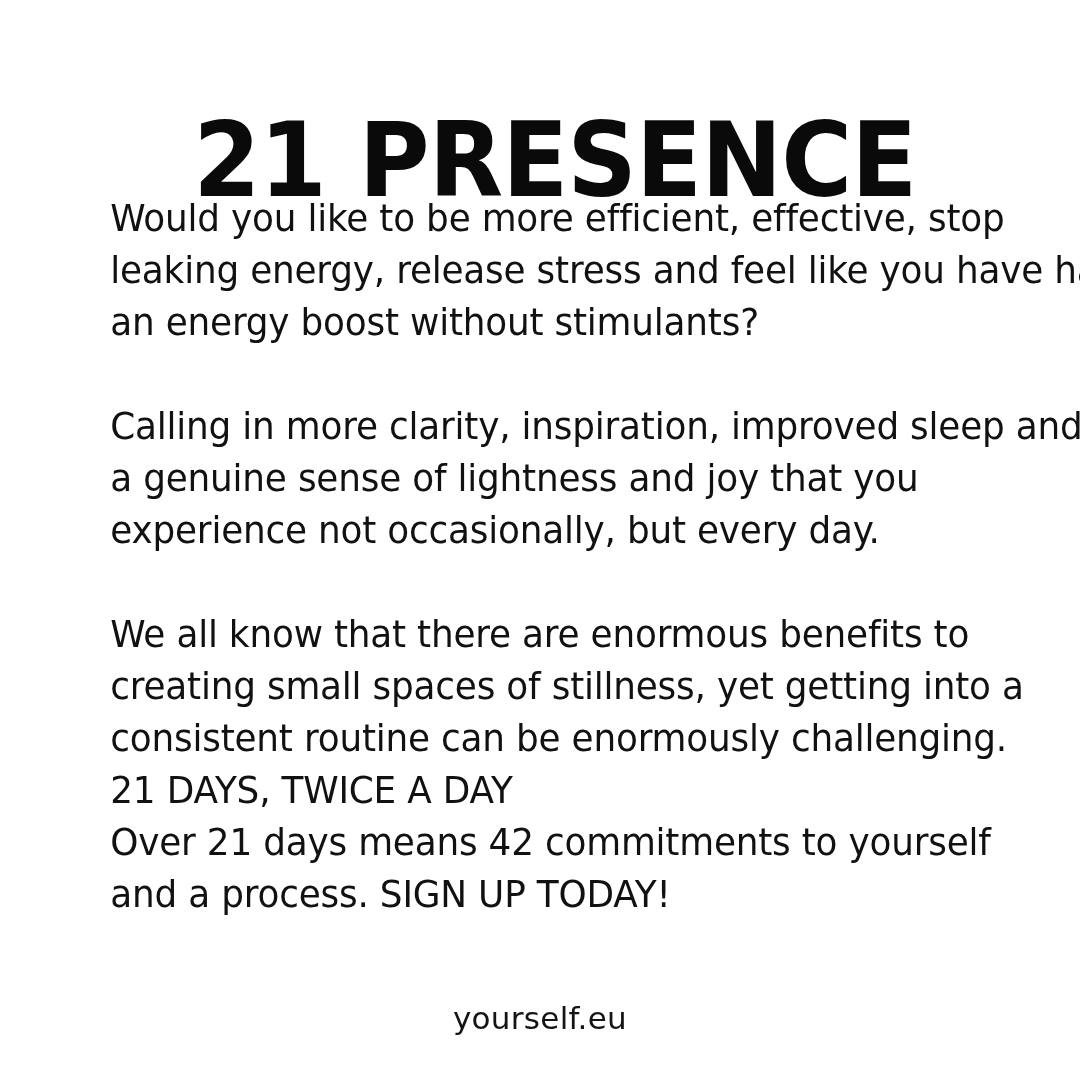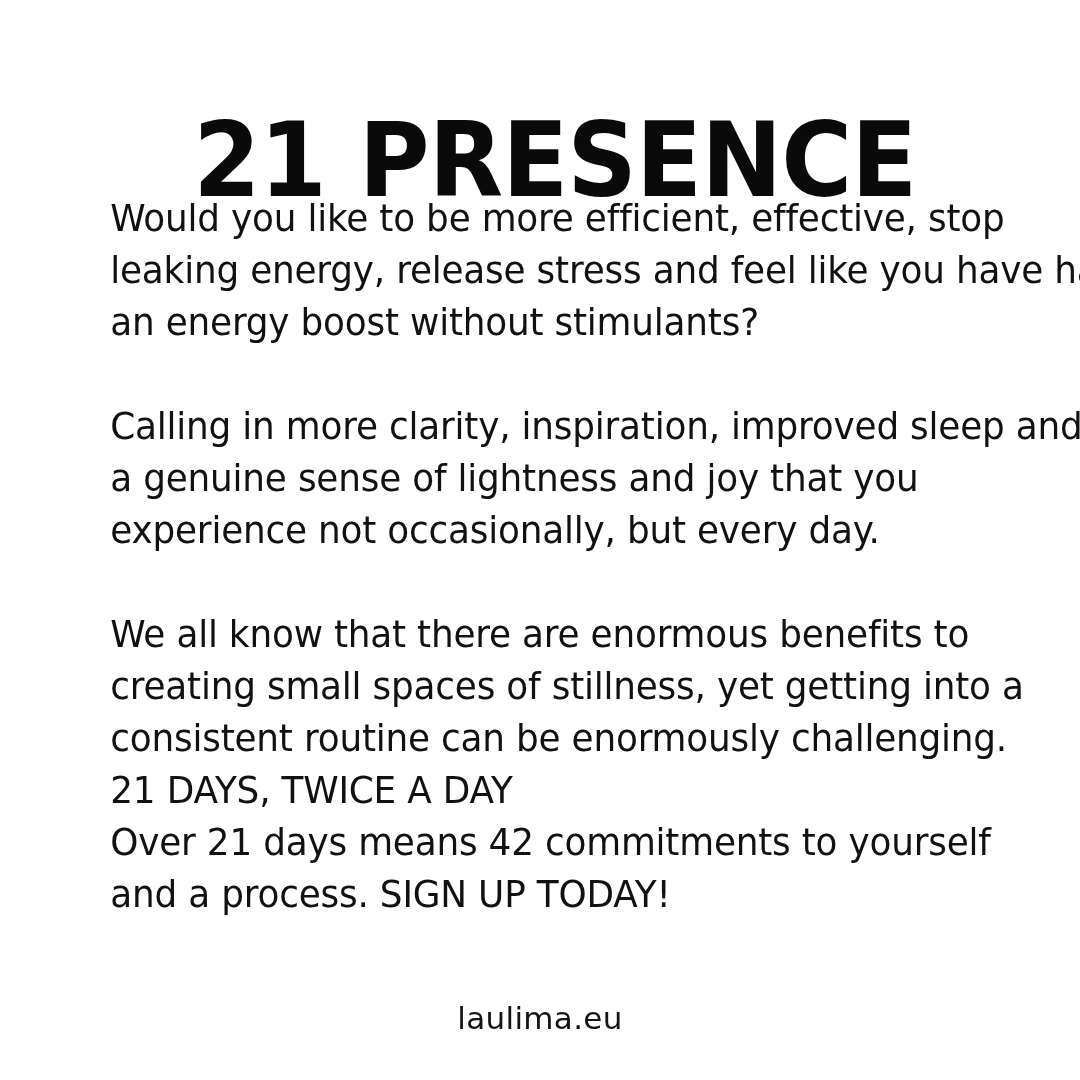--- a/index.html
+++ b/index.html
@@ -124,16 +124,16 @@
 
     <p class="para tight">
       <span class="line">21 DAYS, TWICE A DAY</span>
       <span class="line">Over 21 days means 42 commitments to yourself</span>
       <span class="line">and a process. SIGN UP TODAY!</span>
     </p>
 
   </div>
 
   <div class="footer-wrap">
-    <span class="footer">laulima.eu</span>
+    <span class="footer">yourself.eu</span>
   </div>
 
 </div>
 
 </body></html>

